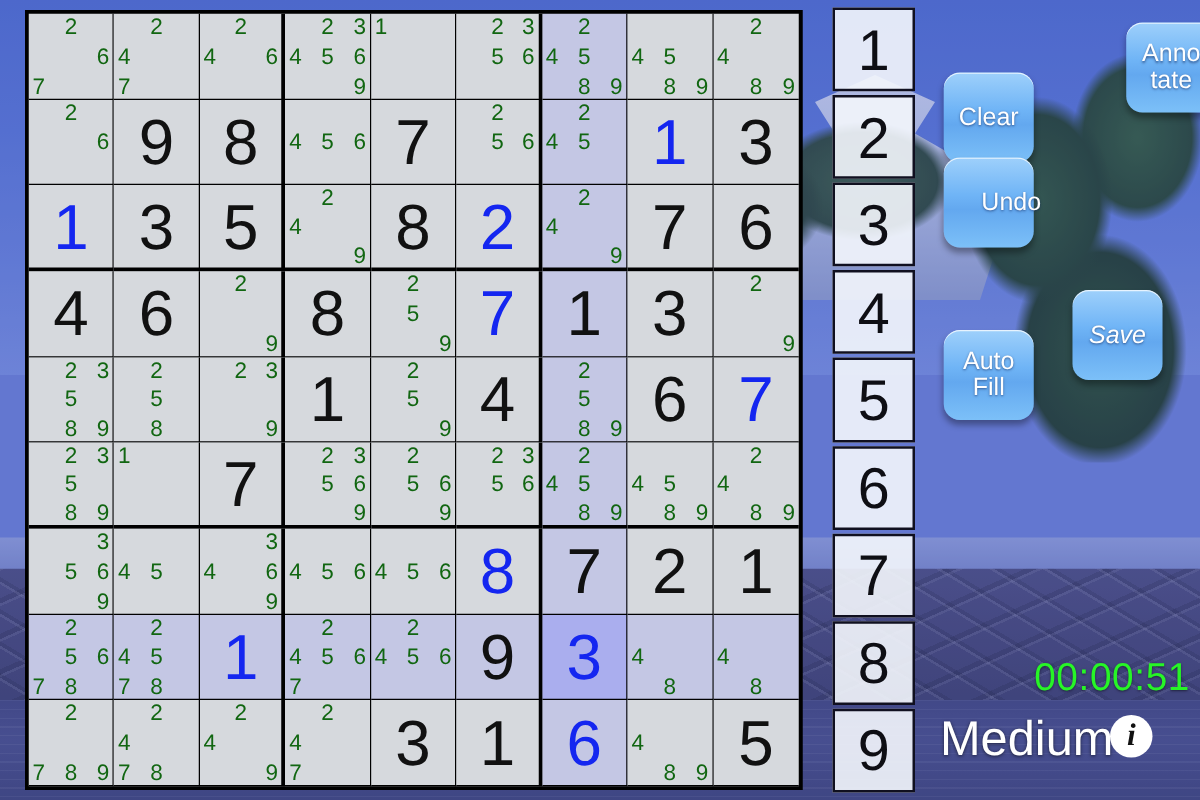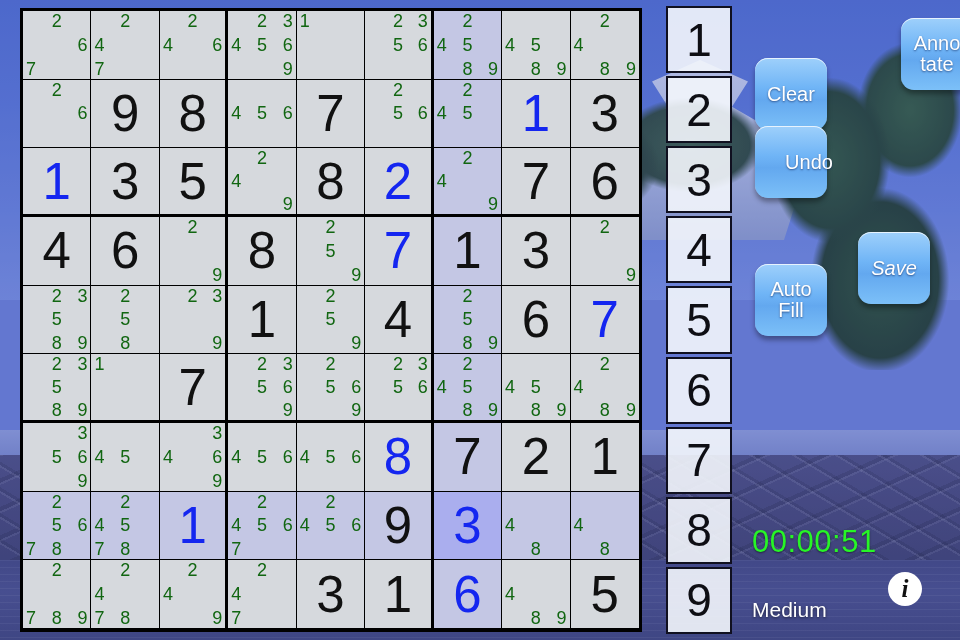--- a/index.html
+++ b/index.html
@@ -136,24 +136,25 @@
   #btn-annotate { left:901px; top:18px; }
   #btn-undo     { left:755px; top:126px;padding-left:36px; }
   #btn-autofill { left:755px; top:228px;margin-top:36px; }
   #btn-save     { left:858px; top:232px;font-style:italic; }
 
   
   #timer {
     position:absolute; left:752px; top:524px; width:200px;
     font-size:31px; color:#27f527; letter-spacing:.5px;
     text-shadow:0 1px 2px rgba(0,0,0,.5);
+    text-align:right;
   }
   #difficulty {
-    position:absolute; left:752px; top:598px;
-    font-size:21px; color:#ffffff;
+    position:absolute; left:752px; top:570px;
+    font-size:39px; color:#ffffff;
     text-shadow:0 1px 3px rgba(0,0,0,.6);
   }
   #info-icon {
     position:absolute; left:888px; top:572px;
     width:34px; height:34px; border-radius:50%;
     background:#fff; color:#111;
     display:flex; align-items:center; justify-content:center;
     font-family:"Liberation Serif", serif;
     font-style:italic; font-weight:bold; font-size:25px;
   }

